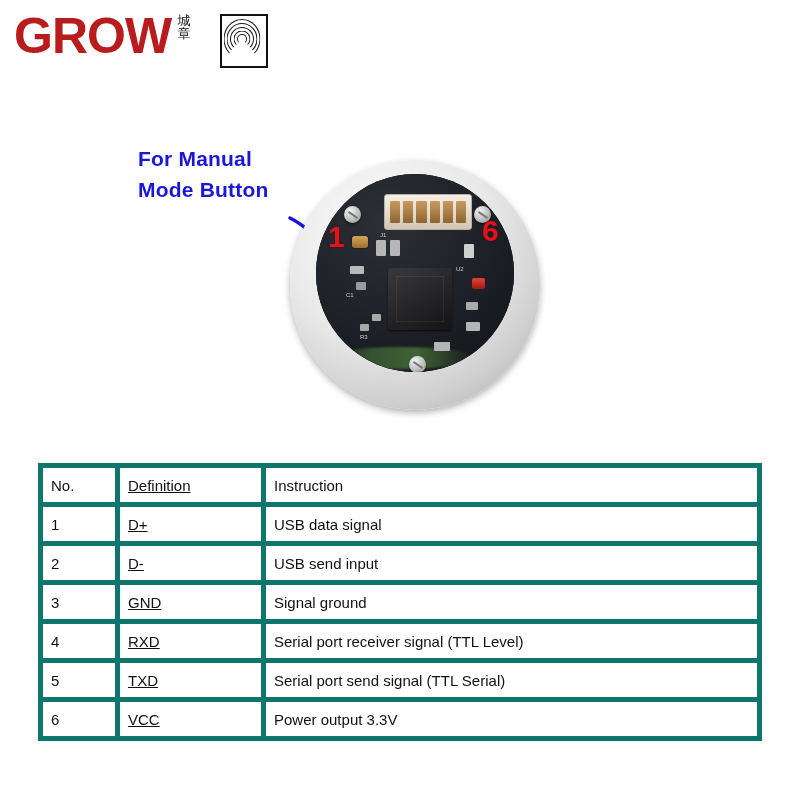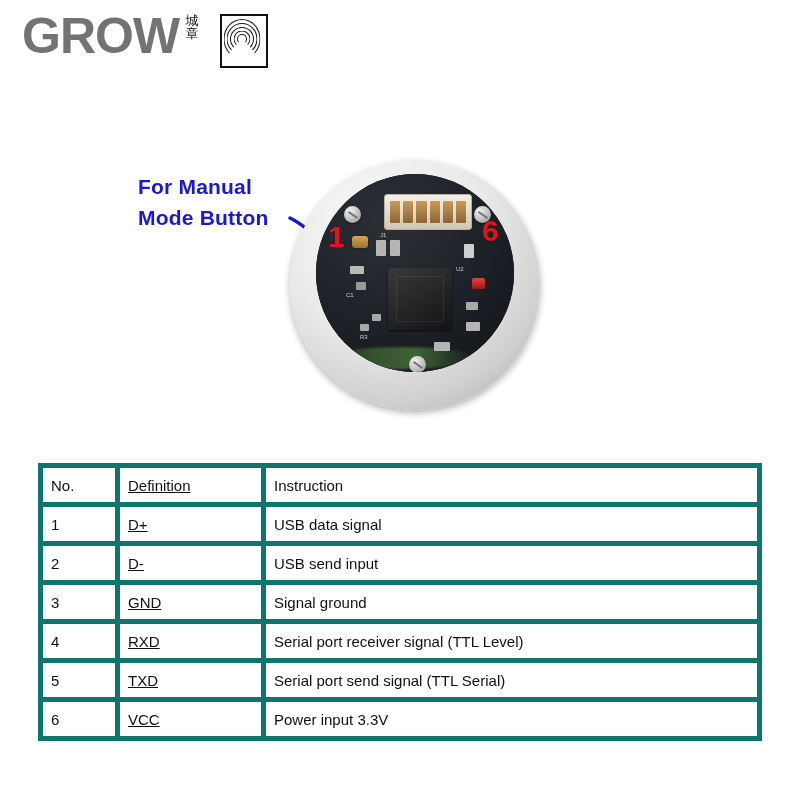--- a/index.html
+++ b/index.html
@@ -21,24 +21,23 @@
     left: 14px;
     top: 8px;
     width: 270px;
     height: 62px;
   }
   .logo-text {
     font-family: "Liberation Sans", sans-serif;
     font-weight: bold;
     font-size: 50px;
     letter-spacing: -1px;
-    color: #737373;
+    color: #b91c1c;
     line-height: 56px;
     display: inline-block;
-    margin-left: 8px;
   }
   .logo-cjk {
     display: inline-block;
     font-size: 13px;
     line-height: 13px;
     color: #111;
     vertical-align: top;
     margin-top: 6px;
     margin-left: 2px;
     letter-spacing: 0;
@@ -73,21 +72,20 @@
   
   .callout {
     position: absolute;
     left: 138px;
     top: 143px;
     color: #1a17d8;
     font-weight: bold;
     font-size: 21px;
     line-height: 31px;
     letter-spacing: 0.2px;
-    margin-top: 28px;
   }
   .callout-arrow {
     position: absolute;
     left: 288px;
     top: 214px;
     width: 46px;
     height: 40px;
   }
 
   
@@ -356,16 +354,16 @@
       <td class="col-ins">Serial port receiver signal (TTL Level)</td>
     </tr>
     <tr>
       <td class="col-no">5</td>
       <td class="col-def">TXD</td>
       <td class="col-ins">Serial port send signal (TTL Serial)</td>
     </tr>
     <tr>
       <td class="col-no">6</td>
       <td class="col-def">VCC</td>
-      <td class="col-ins">Power input 3.3V</td>
+      <td class="col-ins">Power output 3.3V</td>
     </tr>
   </tbody>
 </table>
 
 </body></html>

